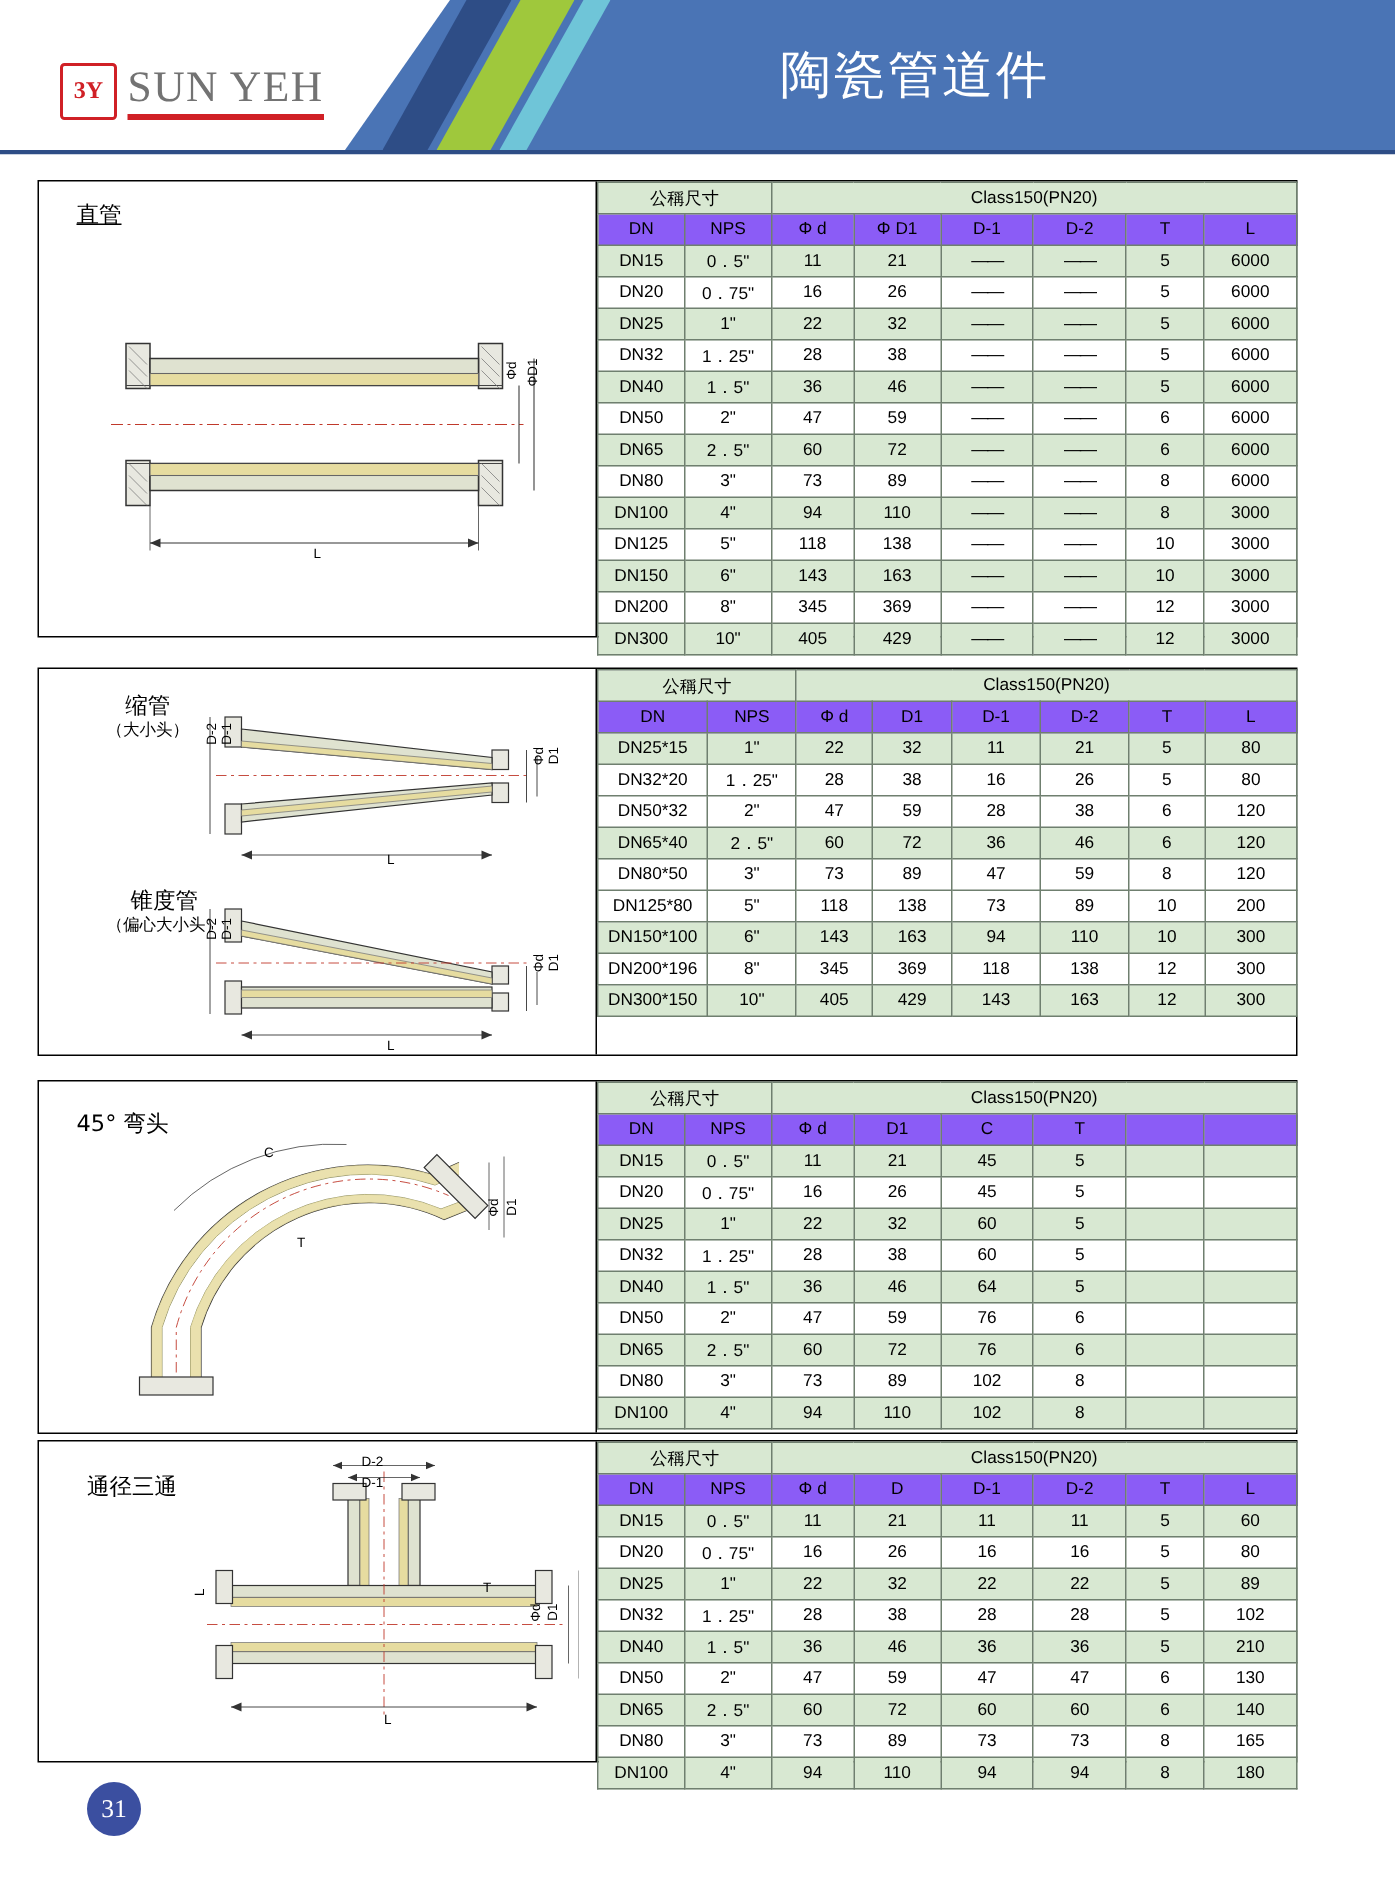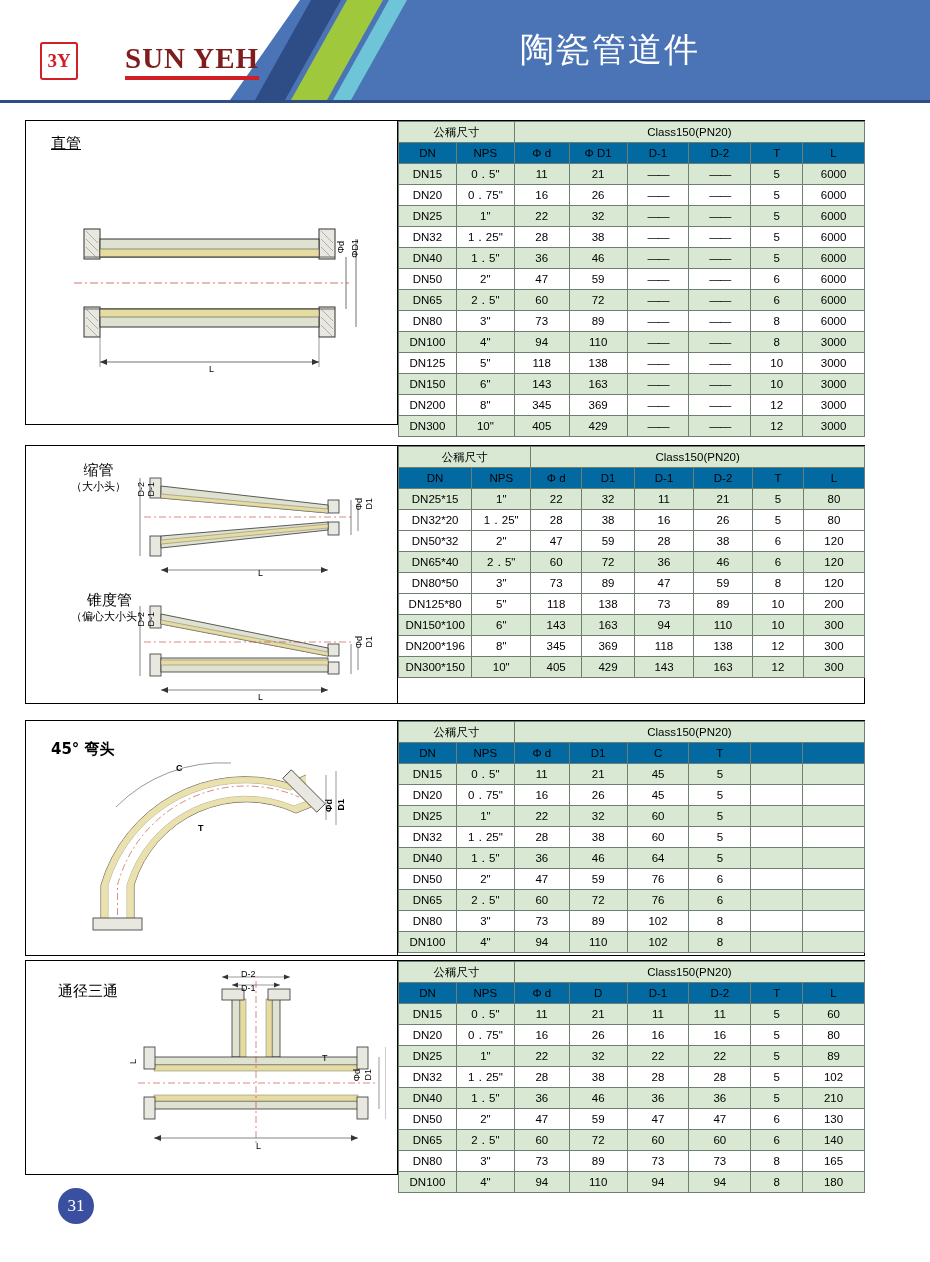--- a/index.html
+++ b/index.html
@@ -59,30 +59,29 @@
   .hdr-bottom-line {
     position:absolute; left:0; top:100px; width:930px; height:3px;
     background:#2e4d86;
   }
   .logo {
     position:absolute; left:40px; top:42px;
     display:flex; align-items:center;
   }
   .logo-mark {
     width:38px; height:38px; border:2px solid #d02026; border-radius:3px;
-    color:#d02026; font-weight:bold; font-size:19px;
+    color:#d02026; font-weight:bold; font-size:16px;
     display:flex; align-items:center; justify-content:center;
     font-family:"Liberation Serif", serif;
     margin-right:7px;
   }
   .logo-text {
-    color:#7f1d1d; font-size:29px; font-weight:bold;
+    color:#737373; font-size:29px; font-weight:normal;
     font-family:"Liberation Serif", serif; letter-spacing:1px;
     position:relative;
-    margin-left:40px;
   }
   .logo-text .ul {
     display:block; height:4px; background:#d02026; margin-top:1px;
   }
 
   
   .section {
     position:absolute;
     border:1px solid #000;
     background:#fff;
@@ -110,21 +109,21 @@
   table.spec td, table.spec th {
     border:1px solid #6f7f6f;
     text-align:center;
     padding:0;
     height:21px;
     font-weight:normal;
     color:#000;
     white-space:nowrap;
   }
   table.spec tr.hdr td { background:#d8e8d2; font-size:11.5px; }
-  table.spec tr.sub td { background:#0369a1; font-size:11.5px; }
+  table.spec tr.sub td { background:#8b5cf6; font-size:11.5px; }
   table.spec tr.odd td { background:#d8e8d2; }
   table.spec tr.even td { background:#ffffff; }
   .dash { letter-spacing:-1px; }
 
   
   .draw { position:absolute; }
   .dim-text {
     position:absolute; font-size:9px; color:#000;
     font-family:"Liberation Sans", sans-serif;
   }
@@ -526,21 +525,21 @@
           <td>143</td>
           <td>163</td>
           <td>12</td>
           <td>300</td>
         </tr>
   </tbody>
     </table>
 </div>
 
 <div class="section" style="left:25px; top:720px; width:840px; height:236px;">
-  <div class="sec-left" style="width:372px;font-weight:bold;">
+  <div class="sec-left" style="width:372px;">
     <div class="sec-label" style="left:25px; top:18px;">
       <span>45°  弯头</span>
     </div>
     <svg class="draw" style="left:30px; top:24px;" width="330" height="200">
       <path d="M45 185 L45 140 A150 150 0 0 1 232 38 L250 30" fill="none" stroke="#333" stroke-width="0.8"></path>
       <path d="M78 185 L78 140 A117 117 0 0 1 240 68 L255 62" fill="none" stroke="#333" stroke-width="0.8"></path>
       <path d="M52 185 L52 140 A143 143 0 0 1 234 45 L250 38" fill="none" stroke="#8a8a5a" stroke-width="0.6"></path>
       <path d="M71 185 L71 140 A124 124 0 0 1 238 61 L254 55" fill="none" stroke="#8a8a5a" stroke-width="0.6"></path>
       <path d="M45 185 L45 140 A150 150 0 0 1 232 38 L250 30 L250 38 L234 45 A143 143 0 0 0 52 140 L52 185 Z" fill="#e6dca0" opacity="0.85"></path>
       <path d="M78 185 L78 140 A117 117 0 0 1 240 68 L255 62 L254 55 L238 61 A124 124 0 0 0 71 140 L71 185 Z" fill="#e6dca0" opacity="0.85"></path>

